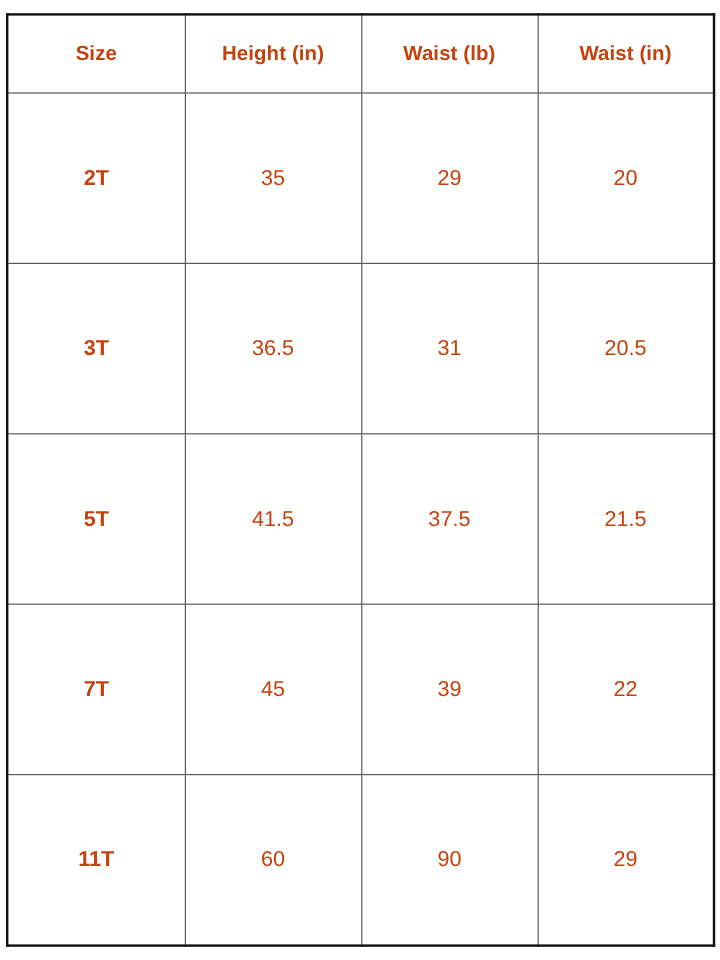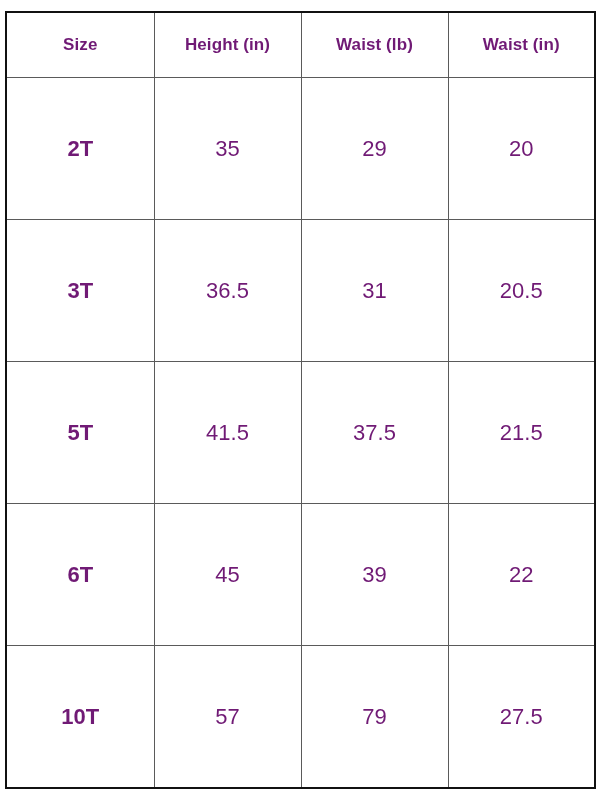--- a/index.html
+++ b/index.html
@@ -36,37 +36,37 @@
   table.size-chart col.c-size    { width: 148px; }
   table.size-chart col.c-height  { width: 147px; }
   table.size-chart col.c-weight  { width: 147px; }
   table.size-chart col.c-waist   { width: 147px; }
 
   table.size-chart th,
   table.size-chart td {
     border: 1px solid #5a5a5a;
     text-align: center;
     vertical-align: middle;
-    color: #701a75;
+    color: #c2410c;
     padding: 0;
   }
 
   table.size-chart thead th {
     height: 64px;
     font-size: 17px;
     font-weight: bold;
     letter-spacing: 0.1px;
   }
 
   table.size-chart tbody tr {
     height: 65px;
   }
 
   table.size-chart tbody td {
-    font-size: 22px;
+    font-size: 18px;
     font-weight: normal;
   }
 
   table.size-chart tbody td.size-cell {
     font-weight: bold;
   }
 </style>
 </head>
 <body>
 
@@ -99,26 +99,26 @@
           <td>31</td>
           <td>20.5</td>
         </tr>
         <tr>
           <td class="size-cell">5T</td>
           <td>41.5</td>
           <td>37.5</td>
           <td>21.5</td>
         </tr>
         <tr>
-          <td class="size-cell">6T</td>
+          <td class="size-cell">7T</td>
           <td>45</td>
           <td>39</td>
           <td>22</td>
         </tr>
         <tr>
-          <td class="size-cell">10T</td>
-          <td>57</td>
-          <td>79</td>
-          <td>27.5</td>
+          <td class="size-cell">11T</td>
+          <td>60</td>
+          <td>90</td>
+          <td>29</td>
         </tr>
       </tbody>
   </table>
 </div>
 
 </body></html>

